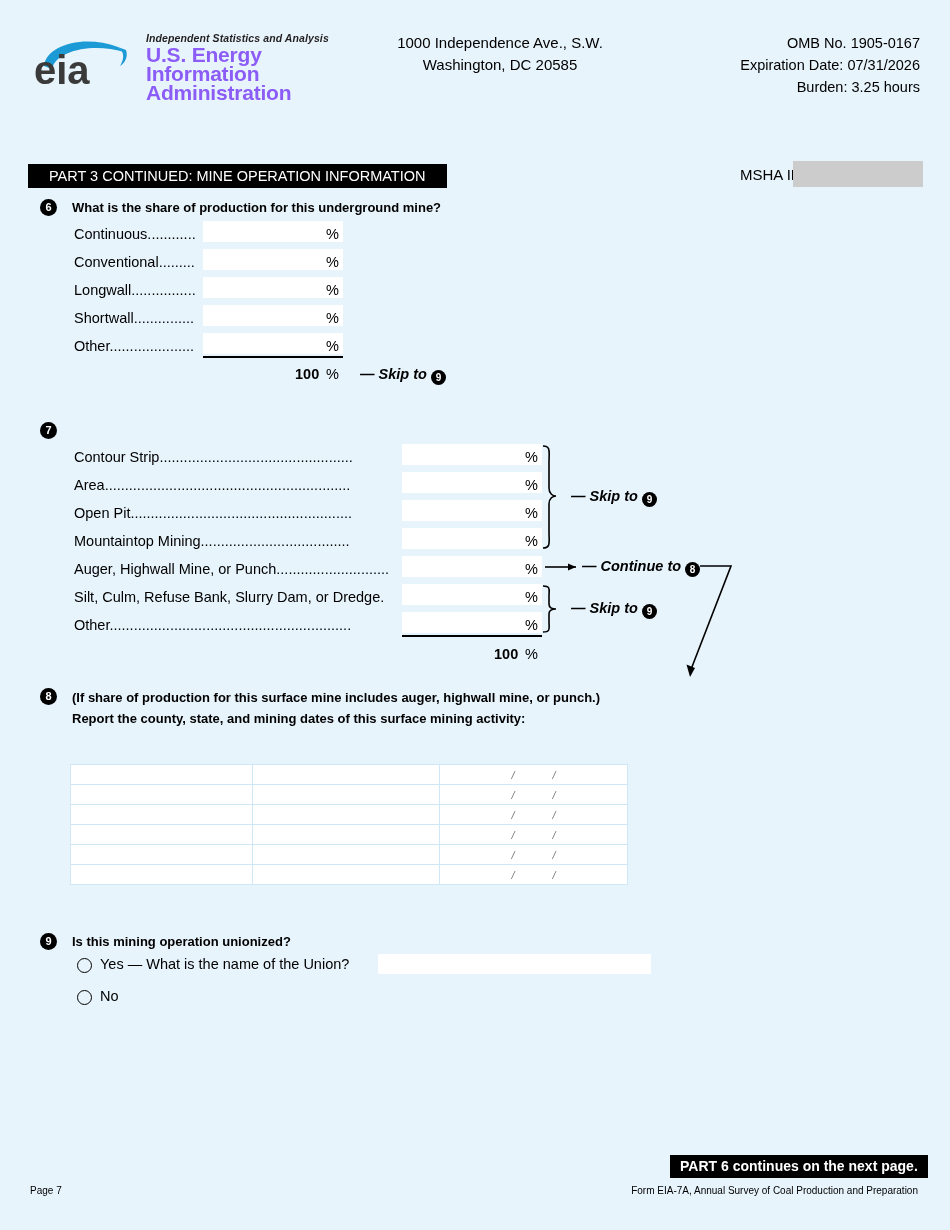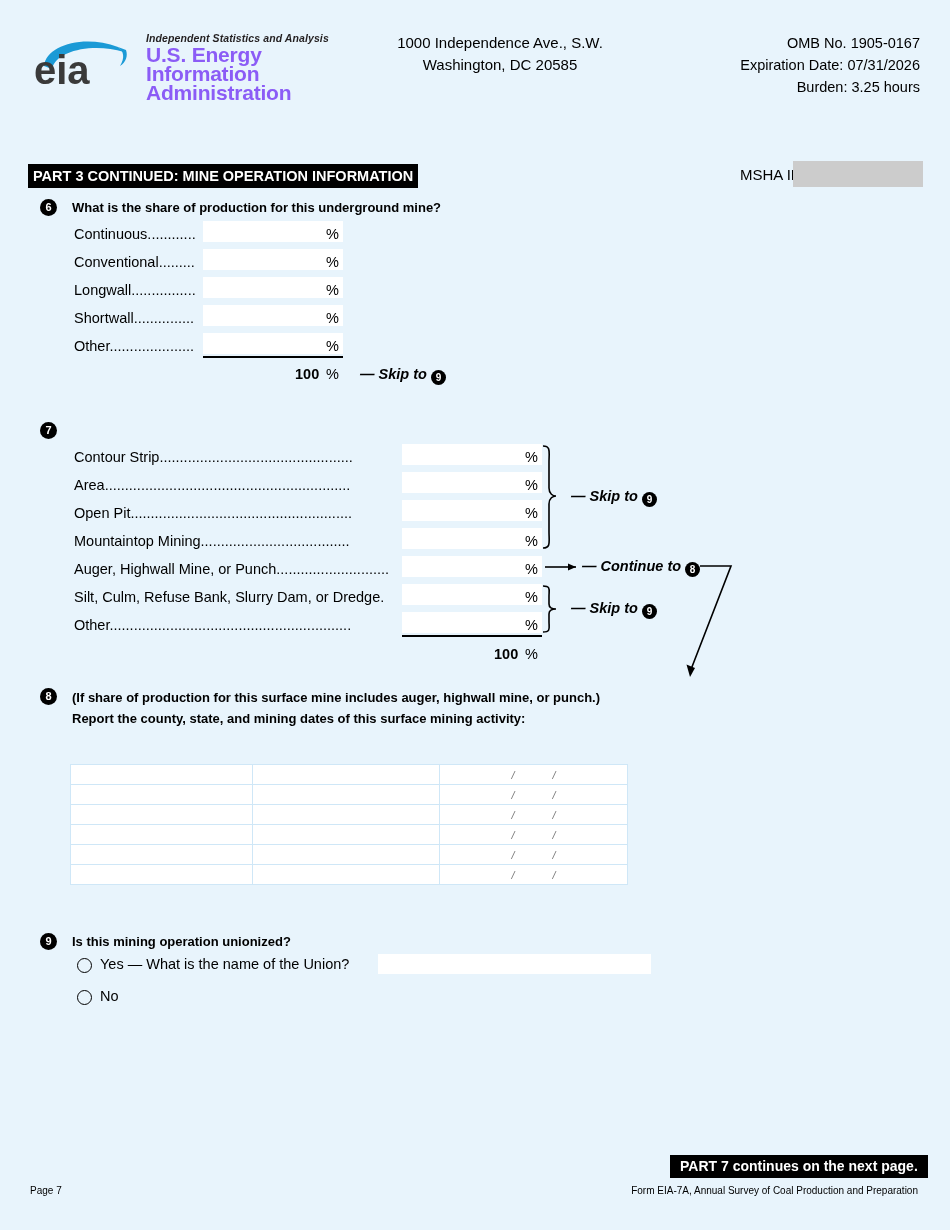--- a/index.html
+++ b/index.html
@@ -18,21 +18,21 @@
   .logo{position:absolute;left:32px;top:8px;width:300px;height:62px;}
   .logo-mark{position:absolute;left:0;top:6px;width:112px;height:52px;}
   .logo-txt{position:absolute;left:114px;top:2px;width:200px;}
   .logo-tag{font-style:italic;font-weight:bold;font-size:10.5px;color:#231f20;letter-spacing:.1px;line-height:13px;}
   .logo-name{font-weight:bold;font-size:21px;color:#8b5cf6;line-height:19px;letter-spacing:-.2px;}
   .addr{position:absolute;left:330px;top:10px;width:340px;text-align:center;font-size:15px;line-height:22px;}
   .omb{position:absolute;left:620px;top:10px;width:300px;text-align:right;font-size:14.5px;line-height:22px;}
 
   
   .partbar{position:absolute;left:28px;top:164px;height:24px;background:#000;color:#fff;
-    font-weight:bold;font-size:14.5px;line-height:24px;padding:0 5px;white-space:nowrap;}
+    font-weight:normal;font-size:14.5px;line-height:24px;padding:0 21px;white-space:nowrap;}
   .msha-lbl{position:absolute;left:712px;top:166px;font-size:15px;margin-left:28px;}
   .msha-box{position:absolute;left:793px;top:161px;width:130px;height:26px;background:#cccccc;}
 
   
   .qnum{position:absolute;width:17px;height:17px;border-radius:50%;background:#000;color:#fff;
     font-size:11px;font-weight:bold;text-align:center;line-height:17px;}
   .qtext{position:absolute;font-weight:bold;font-size:13px;line-height:20px;}
   .inline-num{display:inline-block;width:15px;height:15px;border-radius:50%;background:#000;color:#fff;
     font-size:10px;font-weight:bold;text-align:center;line-height:15px;vertical-align:-2px;font-style:normal;}
 
@@ -244,21 +244,21 @@
   <div class="qnum" style="left:40px;top:933px;">9</div>
   <div class="qtext" style="left:72px;top:932px;">Is this mining operation unionized?</div>
 
   <div class="radio" style="left:77px;top:958px;"></div>
   <div class="ropt" style="left:100px;top:956px;">Yes — What is the name of the Union?</div>
   <div class="union-box"></div>
 
   <div class="radio" style="left:77px;top:990px;"></div>
   <div class="ropt" style="left:100px;top:988px;">No</div>
 
-  <div class="contbar">PART 7 continues on the next page.</div>
+  <div class="contbar">PART 6 continues on the next page.</div>
   <div class="pageno">Page 7</div>
   <div class="formid">Form EIA-7A, Annual Survey of Coal Production and Preparation</div>
 
   <svg class="ov">
     <g fill="none" stroke="#000" stroke-width="1.6">
 
       <path d="M543 446 C551 446, 549 452, 549 462 L549 488 C549 494, 553 496, 556 496
                C553 496, 549 498, 549 504 L549 532 C549 542, 551 548, 543 548"></path>
 
       <path d="M545 567 L576 567"></path>

